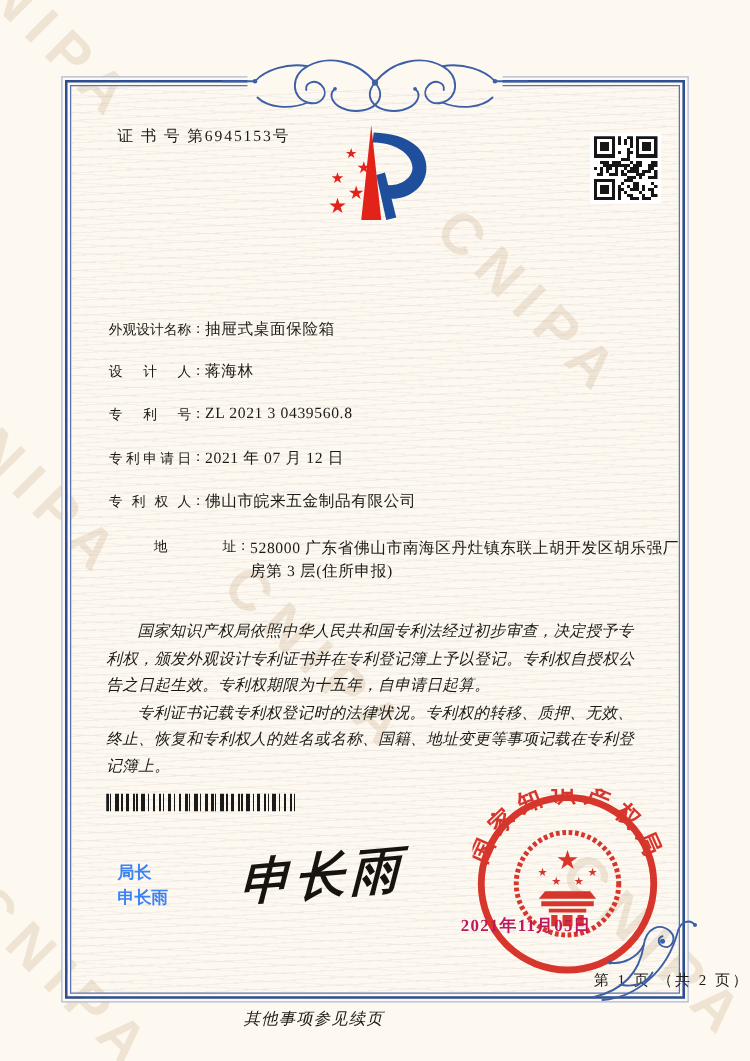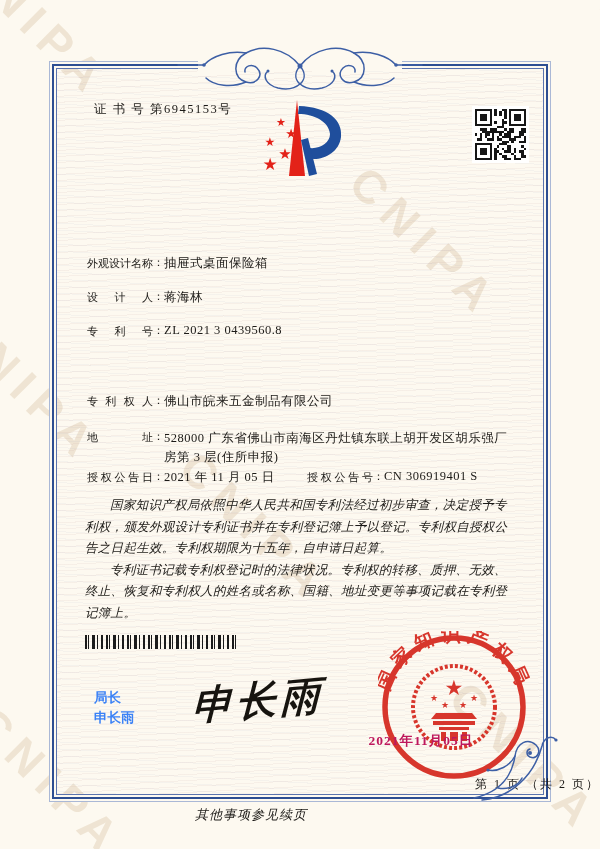--- a/index.html
+++ b/index.html
@@ -42,21 +42,21 @@
   .qr { position:absolute; left:472px; top:106px; width:57px; height:57px; background:#fff; padding:3px; }
   .qr svg { width:100%; height:100%; display:block; }
   .logo { position:absolute; left:250px; top:96px; width:100px; height:88px; }
   .title {
     position:absolute; left:0; top:181px; width:600px; text-align:center;
     font-size:31px; font-weight:bold; letter-spacing:5px;
   }
   
   .row { position:absolute; left:87px; white-space:nowrap; font-size:12.5px; }
   .r1{top:255px;} .r2{top:289px;} .r3{top:323px;} .r4{top:358px;}
-  .r5{top:393px;} .r6{top:429px; white-space:normal; width:432px;}
+  .r5{top:393px;} .r6{top:429px; white-space:normal; width:432px;margin-left:36px;}
   .r7{top:469px; width:432px;}
   .f-label {
     display:inline-block; width:66px; font-size:11px;
     text-align:justify; text-align-last:justify; vertical-align:top; padding-top:1px;
   }
   .f-colon { font-size:11px; vertical-align:top; padding-top:1px; }
   .f-value { font-size:12.5px; letter-spacing:.5px; }
   .r6 .f-value { display:inline-block; width:348px; vertical-align:top; line-height:19px; }
   .col2 { position:absolute; left:220px; top:0; white-space:nowrap; }
   
@@ -304,31 +304,28 @@
 
   <div class="row r1">
     <span class="f-label">外观设计名称</span><span class="f-colon">：</span><span class="f-value">抽屉式桌面保险箱</span>
   </div>
   <div class="row r2">
     <span class="f-label">设计人</span><span class="f-colon">：</span><span class="f-value">蒋海林</span>
   </div>
   <div class="row r3">
     <span class="f-label">专利号</span><span class="f-colon">：</span><span class="f-value">ZL 2021 3 0439560.8</span>
   </div>
+  <div class="row r4">
+    <span class="f-label">专利申请日</span><span class="f-colon">：</span><span class="f-value">2021 年 07 月 12 日</span>
+  </div>
   <div class="row r5">
     <span class="f-label">专利权人</span><span class="f-colon">：</span><span class="f-value">佛山市皖来五金制品有限公司</span>
   </div>
   <div class="row r6">
     <span class="f-label">地址</span><span class="f-colon">：</span><span class="f-value">528000 广东省佛山市南海区丹灶镇东联上胡开发区胡乐强厂房第 3 层(住所申报)</span>
-  </div>
-  <div class="row r7">
-    <span class="f-label">授权公告日</span><span class="f-colon">：</span><span class="f-value">2021 年 11 月 05 日</span>
-    <span class="col2">
-      <span class="f-label">授权公告号</span><span class="f-colon">：</span><span class="f-value">CN 306919401 S</span>
-    </span>
   </div>
 
   <div class="body-text">
     <p>国家知识产权局依照中华人民共和国专利法经过初步审查，决定授予专利权，颁发外观设计专利证书并在专利登记簿上予以登记。专利权自授权公告之日起生效。专利权期限为十五年，自申请日起算。</p>
     <p>专利证书记载专利权登记时的法律状况。专利权的转移、质押、无效、终止、恢复和专利权人的姓名或名称、国籍、地址变更等事项记载在专利登记簿上。</p>
   </div>
 
   <div class="barcode"></div>
 
   <div class="director">

